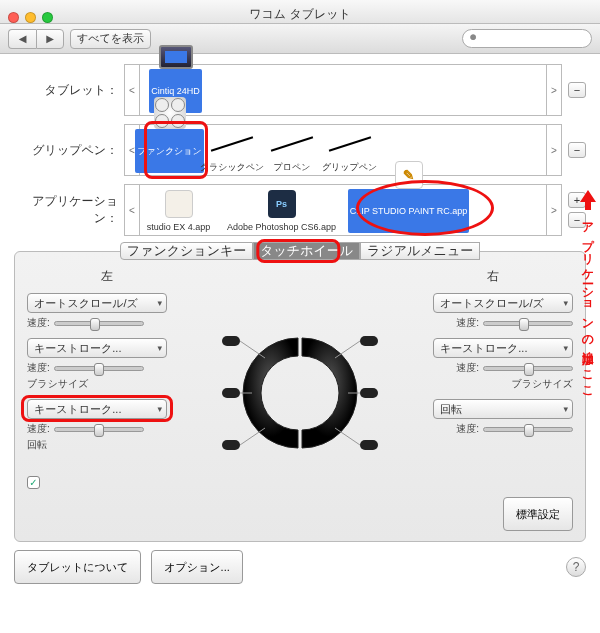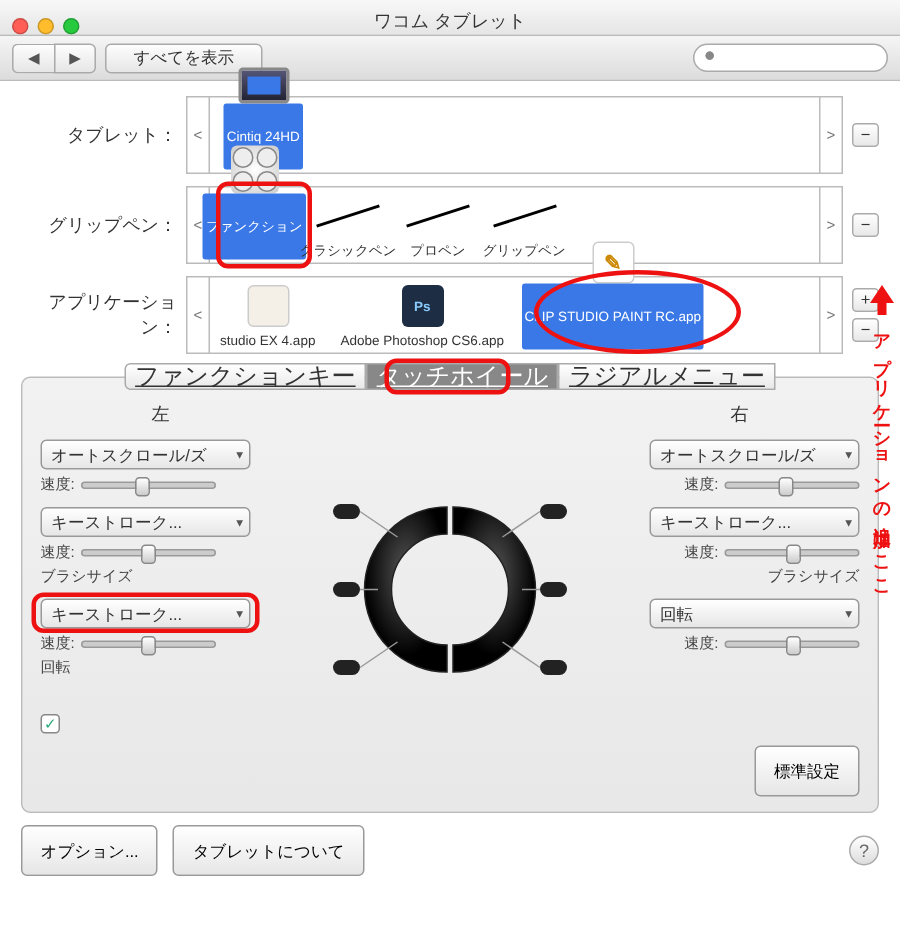--- a/index.html
+++ b/index.html
@@ -9,21 +9,21 @@
 .traffic { display: flex; gap: 6px; margin-left: 8px; }
 .dot { width: 11px; height: 11px; border-radius: 50%; border: 1px solid rgba(0,0,0,.2); }
 .red { background: #ff5f56; } .yellow { background: #ffbd2e; } .green { background: #27c93f; }
 .title { position: absolute; left: 0; right: 0; text-align: center; font-size: 12px; color: #333; }
 
 .toolbar { height: 30px; background: linear-gradient(#f5f5f5,#dcdcdc); border-bottom: 1px solid #bbb; display: flex; align-items: center; padding: 0 8px; gap: 6px; }
 .nav-btns { display: flex; }
 .seg-btn { width: 28px; height: 20px; background: linear-gradient(#fdfdfd,#e6e6e6); border: 1px solid #aaa; font-size: 10px; color: #555; display:flex;align-items:center;justify-content:center; }
 .seg-btn:first-child { border-radius: 4px 0 0 4px; border-right: none; }
 .seg-btn:last-child { border-radius: 0 4px 4px 0; }
-.pill-btn { height: 20px; padding: 0 18px; background: linear-gradient(#fdfdfd,#e6e6e6); border: 1px solid #aaa; border-radius: 4px; font-size: 11px; color: #333; }
+.pill-btn { height: 20px; padding: 0 6px; background: linear-gradient(#fdfdfd,#e6e6e6); border: 1px solid #aaa; border-radius: 4px; font-size: 11px; color: #333; }
 .search { margin-left: auto; width: 130px; height: 19px; border: 1px solid #aaa; border-radius: 10px; background: #fff; display:flex;align-items:center;padding:0 6px;gap:4px; }
 .search svg { width:11px;height:11px;fill:#888; }
 
 .content { padding: 10px 14px 0 14px; font-size: 11px; color: #333; }
 
 .section-row { display: flex; align-items: center; margin-bottom: 8px; }
 .section-label { width: 110px; text-align: right; padding-right: 6px; font-size: 12px; }
 .arrow-btn { width: 16px; height: 52px; border: 1px solid #bbb; background: #fff; display:flex;align-items:center;justify-content:center;color:#777;font-size:10px; flex-shrink:0; }
 .strip { display: flex; border: 1px solid #bbb; border-left: none; border-right: none; height: 52px; background: #fff; flex-shrink:0; min-width:0; }
 .item { display: flex; flex-direction: column; align-items: center; justify-content: flex-end; font-size: 9px; color: #333; border-right: 1px solid transparent; padding: 2px 4px; }
@@ -32,21 +32,21 @@
 .item.selected .label { background: #3a78e7; color: #fff; border-radius: 2px; padding: 16px 2px; }
 
 .pm-col { display:flex;flex-direction:column;gap:4px;margin-left:6px; }
 .pm { width:18px;height:16px;border:1px solid #aaa;border-radius:3px;background:linear-gradient(#fff,#e8e8e8);font-size:11px;display:flex;align-items:center;justify-content:center; }
 
 .red-arrow { position:absolute; right:4px; top:190px; display:flex;flex-direction:column;align-items:center; }
 .red-arrow svg { width:16px;height:20px;fill:#e11; }
 .red-text { writing-mode: vertical-rl; font-size: 12px; color: #e11; font-weight: bold; letter-spacing: 2px; margin-top:4px; }
 
 .tabs-row { display:flex;justify-content:center; margin-top:-2px; position:relative; }
-.tab { height: 18px; padding: 0 6px; font-size: 16px; border:1px solid #aaa; background:linear-gradient(#fff,#e8e8e8); display:flex;align-items:center;text-decoration:underline; }
+.tab { height: 18px; padding: 0 6px; font-size: 13px; border:1px solid #aaa; background:linear-gradient(#fff,#e8e8e8); display:flex;align-items:center; }
 .tab:first-child { border-radius: 4px 0 0 4px; }
 .tab:last-child { border-radius: 0 4px 4px 0; }
 .tab.sel { background: #888; color:#fff; }
 
 .panel { border: 1px solid #bbb; border-radius: 6px; margin-top: -9px; padding: 16px 12px 10px; position:relative; background:linear-gradient(#f2f2f2,#e8e8e8); }
 
 .dual { display:flex; justify-content:space-between; }
 .side { width: 160px; }
 .side-title { text-align:center; font-size:12px; margin-bottom:8px; }
 .func-block { margin-bottom: 8px; }
@@ -316,22 +316,22 @@
     <div class="checkbox-row">
       <div class="checkbox">✓</div>
     </div>
 
     <div class="footer-row">
       <button class="btn">標準設定</button>
     </div>
   </div>
 
   <div class="bottom-btns">
+    <button class="btn">タブレットについて</button>
     <button class="btn">オプション...</button>
-    <button class="btn">タブレットについて</button>
     <div class="help">?</div>
   </div>
 </div>
 
 <div class="red-arrow">
   <svg viewBox="0 0 16 20">
       <path d="M8 0 L16 12 L11 12 L11 20 L5 20 L5 12 L0 12 Z"></path>
     </svg>
   <div class="red-text">アプリケーションの追加はここ</div>
 </div>

